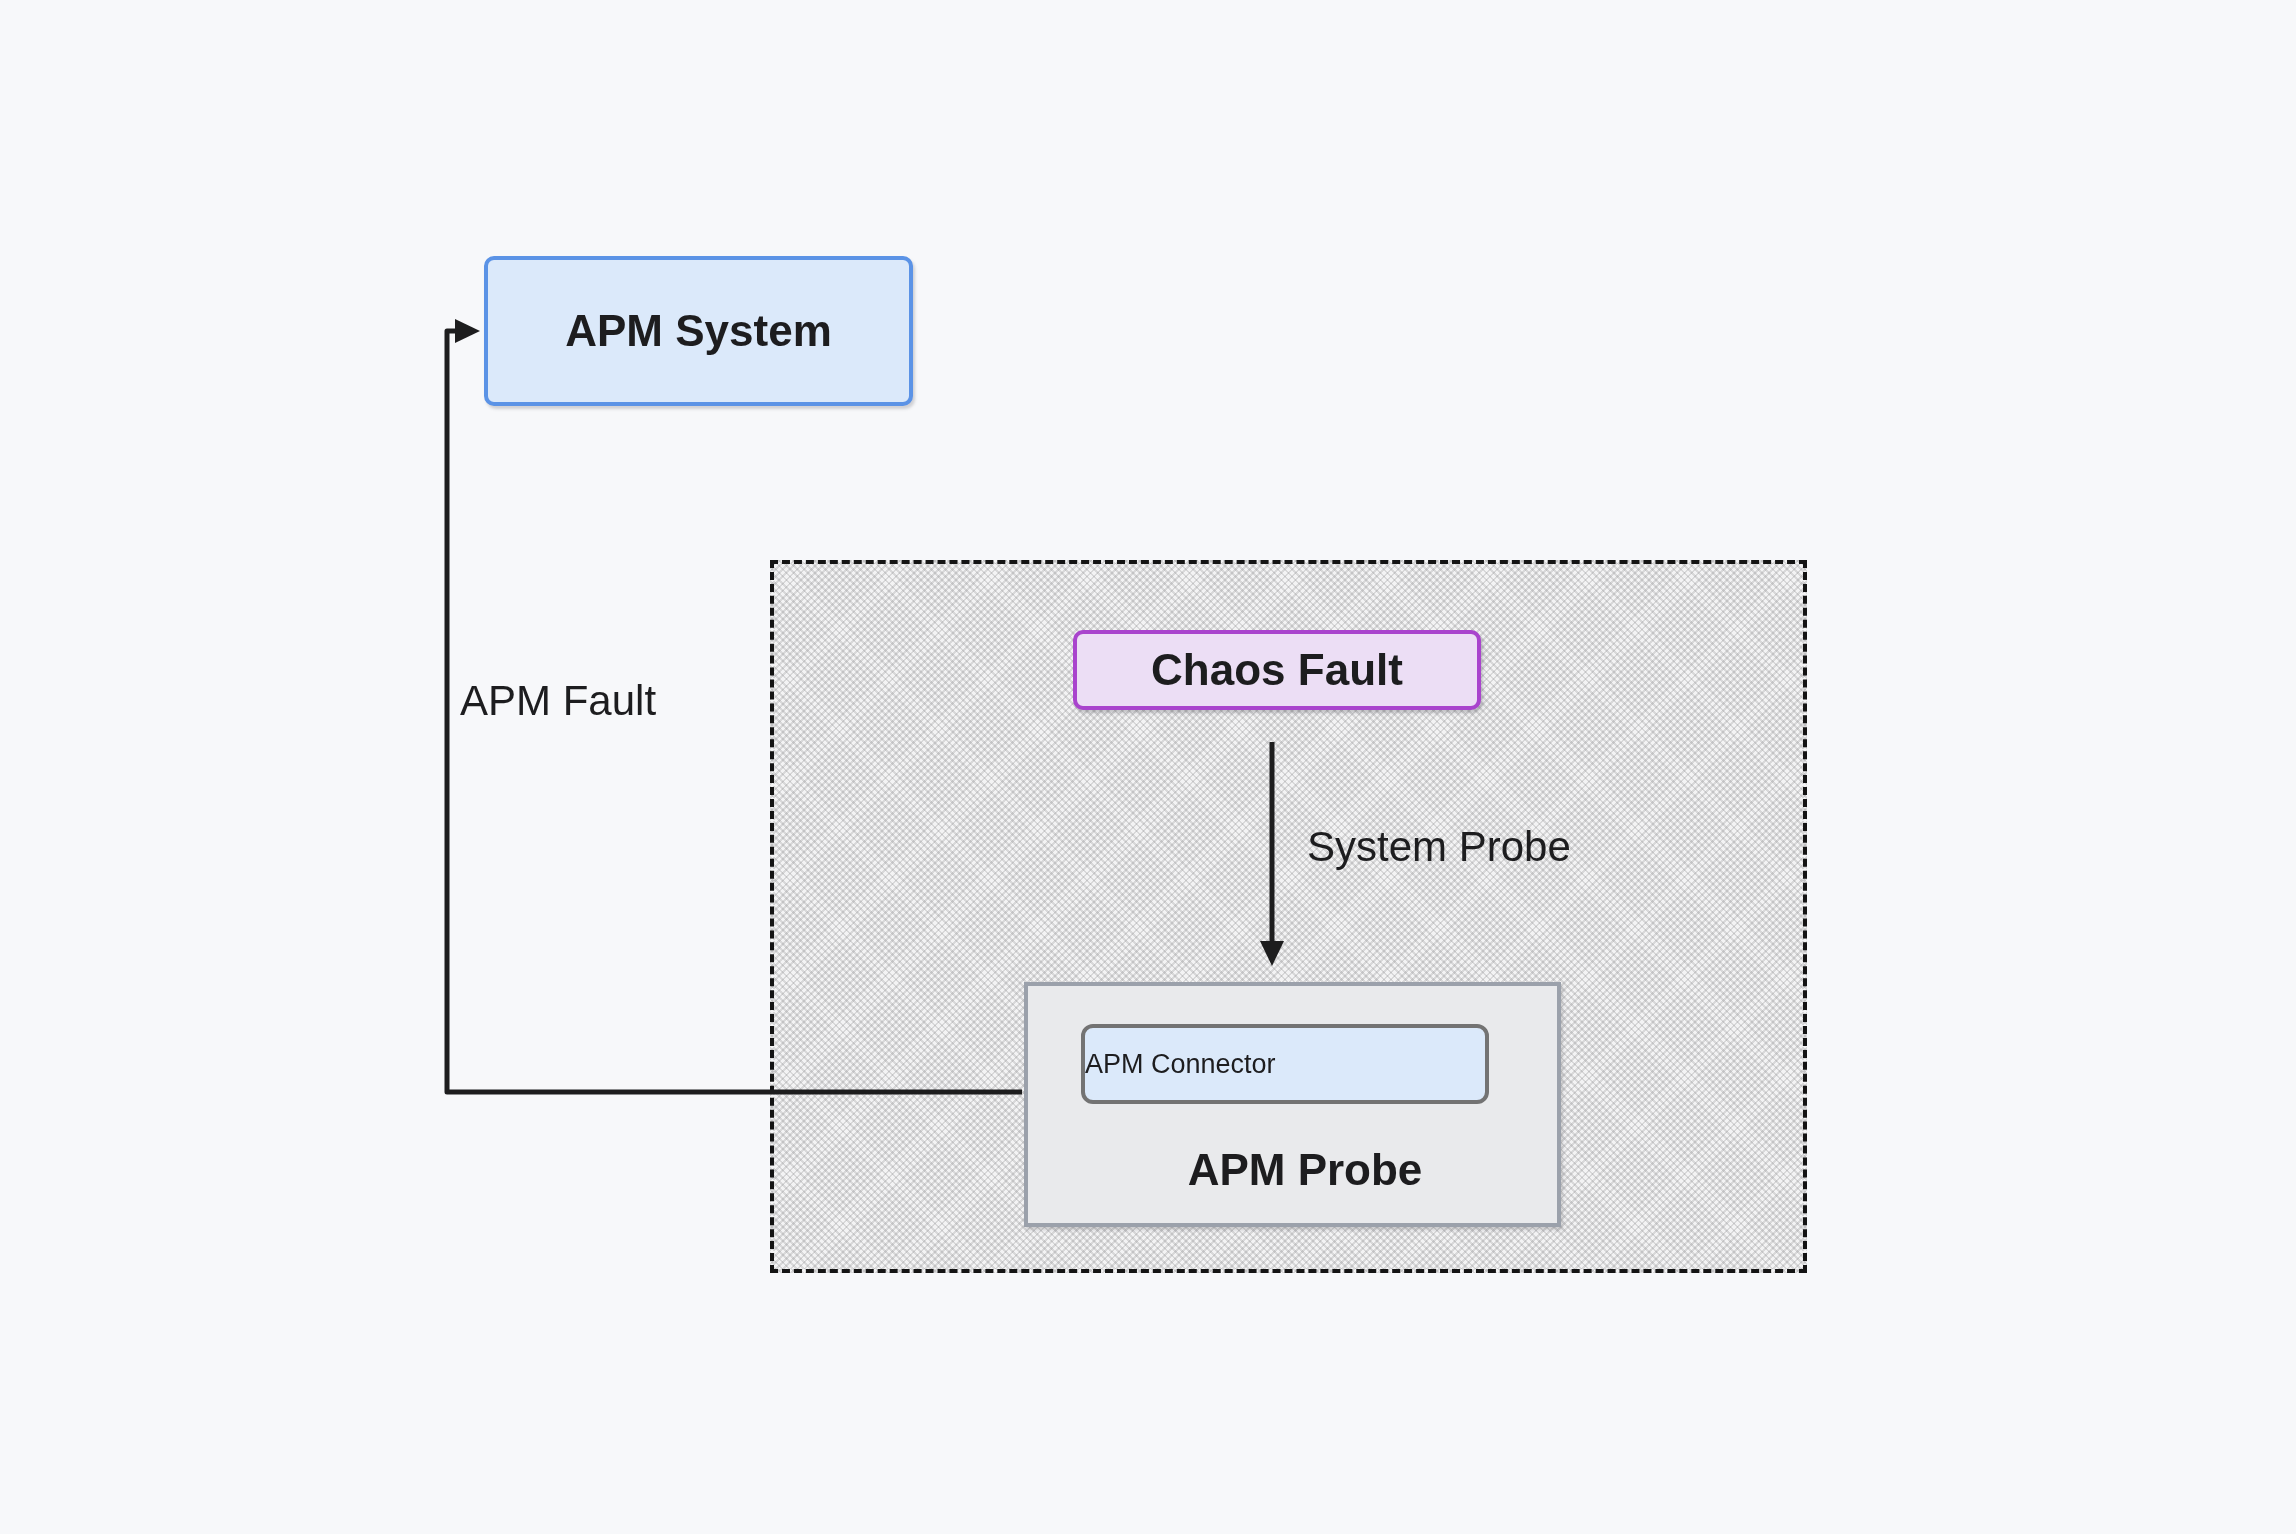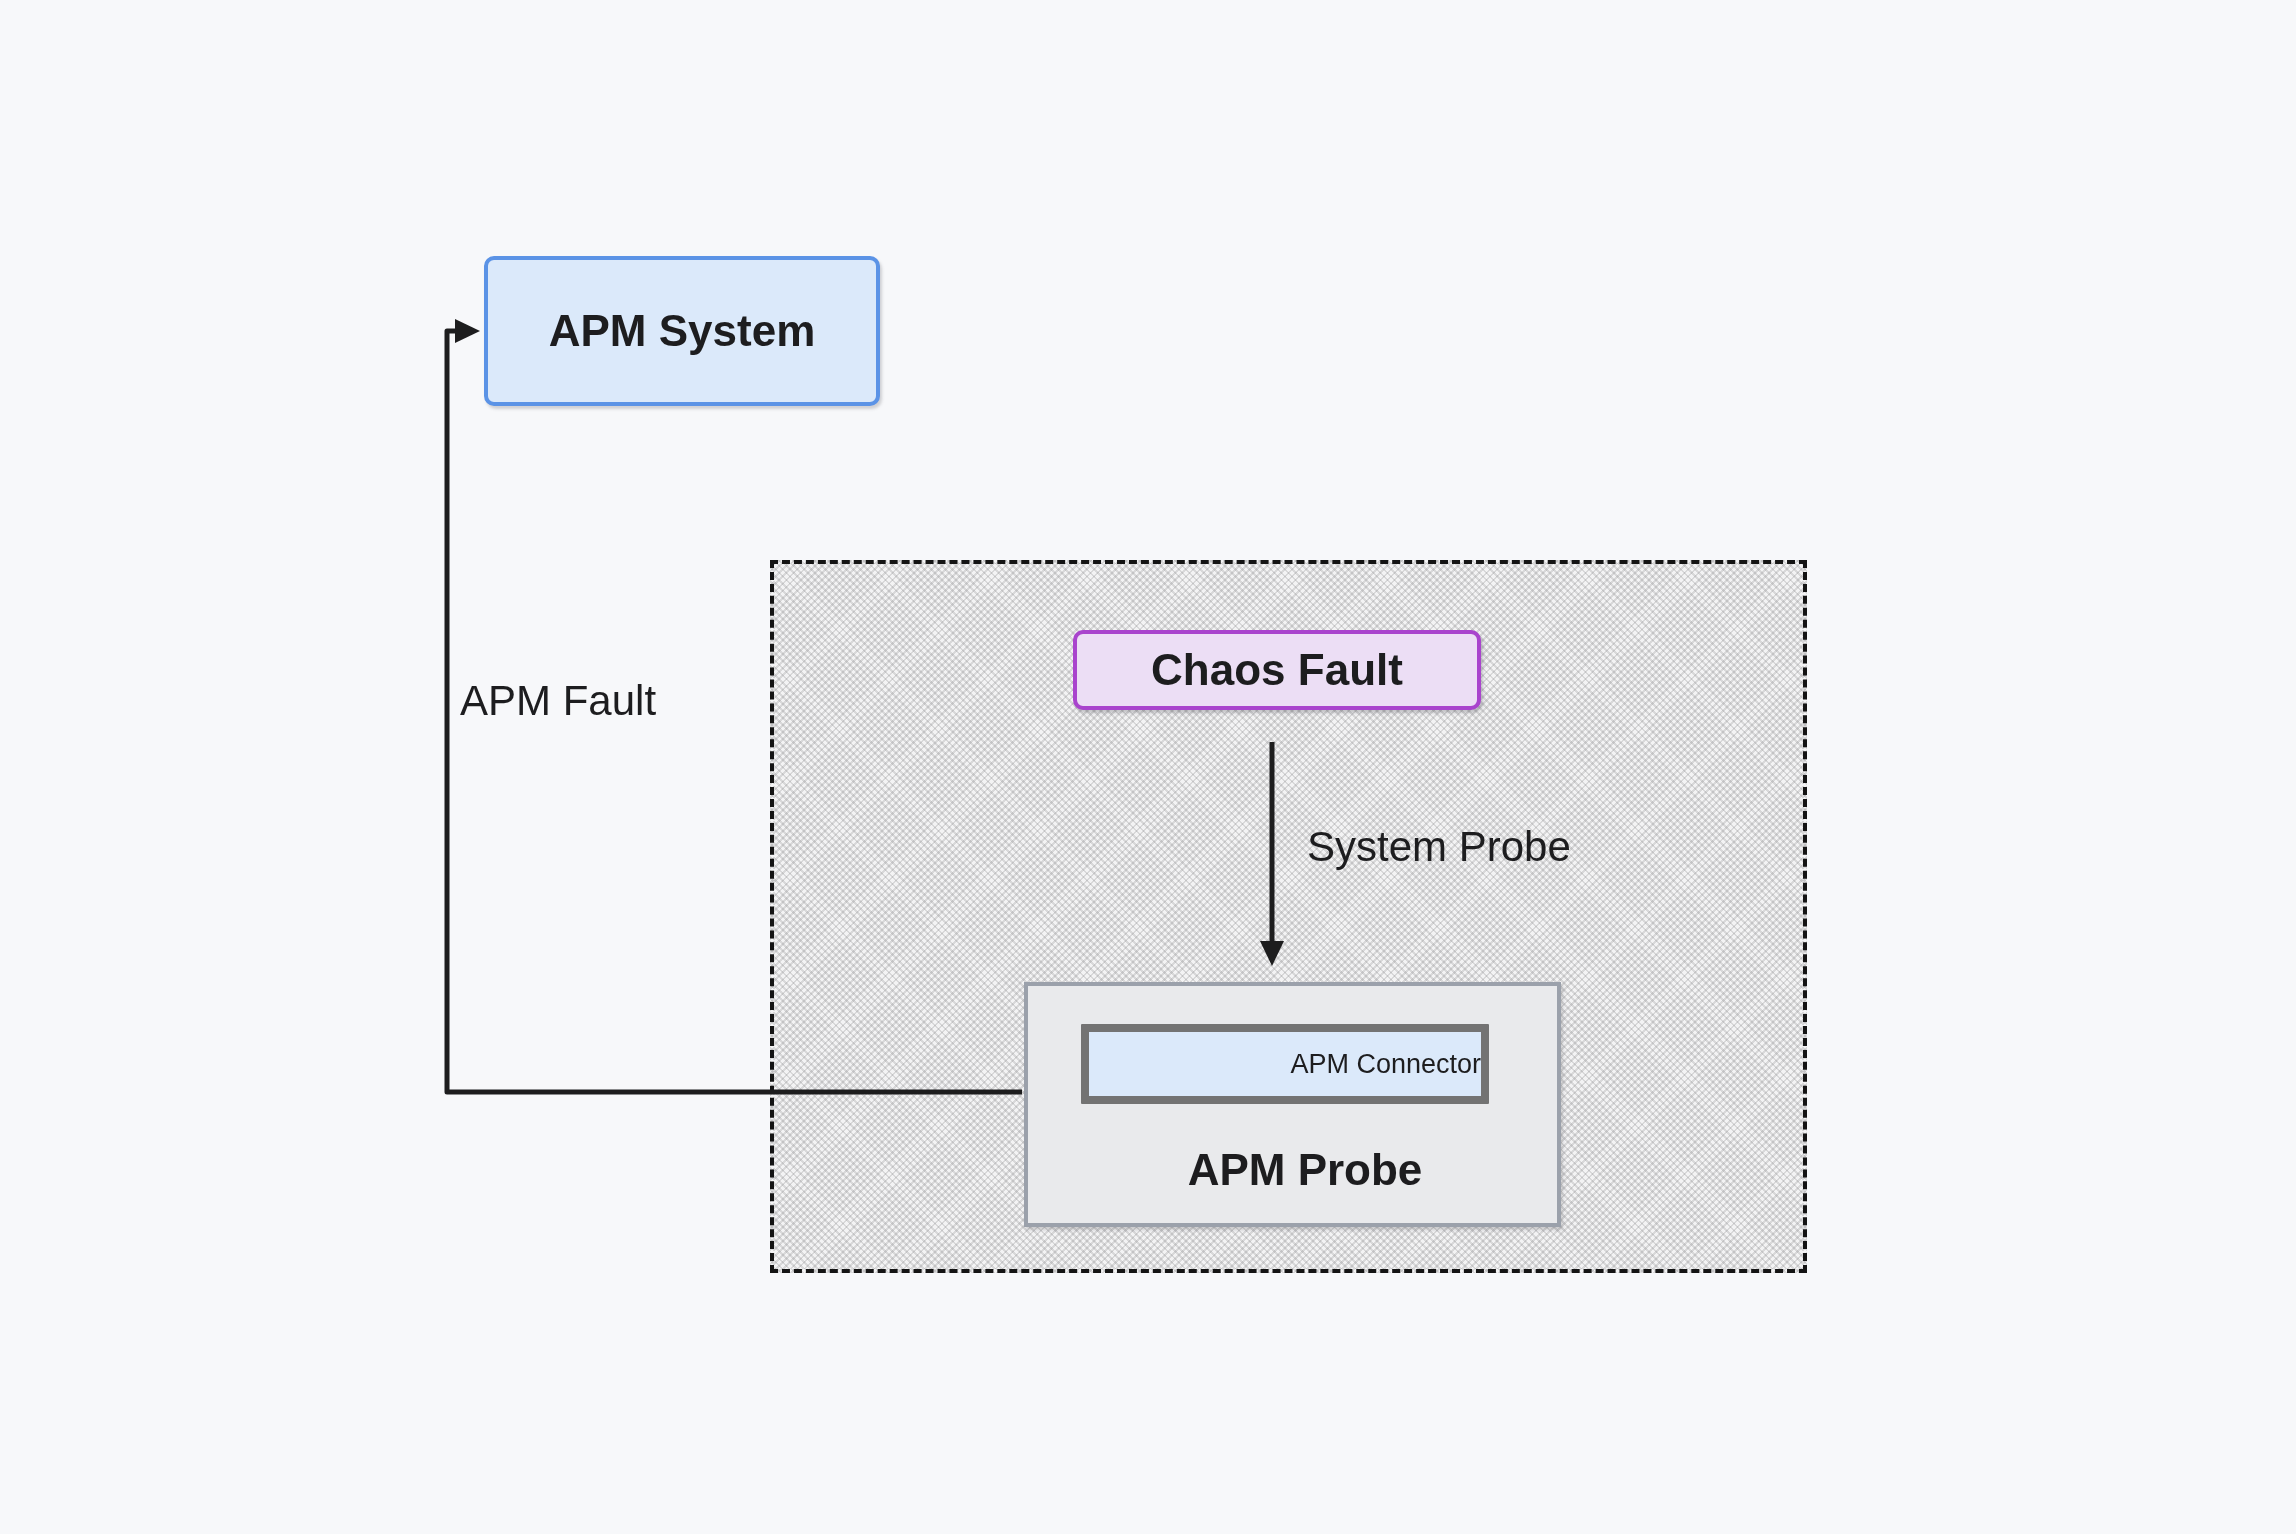--- a/index.html
+++ b/index.html
@@ -23,21 +23,21 @@
     color:var(--text-color);
     overflow:hidden;
   }
   .node{
     position:absolute;
     display:flex;align-items:center;justify-content:center;
     box-sizing:border-box;
     text-align:center;
   }
   .apm-system{
-    left:484px;top:256px;width:396px;height:150px;
+    left:484px;top:256px;width:429px;height:150px;
     background:var(--node-blue-fill);
     border:4px solid var(--node-blue-border);
     border-radius:10px;
     font-size:44px;font-weight:bold;
     box-shadow:2px 3px 3px rgba(90,90,100,.25);
   }
   .diagram-title{
     position:absolute;
     left:770px;top:450px;width:1037px;height:62px;
     display:flex;align-items:center;justify-content:center;
@@ -64,24 +64,24 @@
   .apm-probe{
     left:1024px;top:982px;width:537px;height:245px;
     background:var(--node-gray-fill);
     border:4px solid var(--node-gray-border);
     box-shadow:2px 3px 3px rgba(90,90,100,.25);
   }
   .apm-connector{
     position:absolute;
     left:53px;top:38px;width:408px;height:80px;
     box-sizing:border-box;
-    display:flex;align-items:center;justify-content:flex-end;
+    display:flex;align-items:center;justify-content:flex-start;
     background:var(--node-blue-fill);
-    border:8px solid #737373;
-    border-radius:1px;
+    border:4px solid #737373;
+    border-radius:12px;
     font-size:27px;font-weight:normal;
   }
   .apm-probe-label{
     position:absolute;
     left:0;right:0;top:152px;height:64px;
     display:flex;align-items:center;justify-content:center;
     font-size:44px;font-weight:bold;padding-left:25px;
   }
   .edge-label{
     position:absolute;

